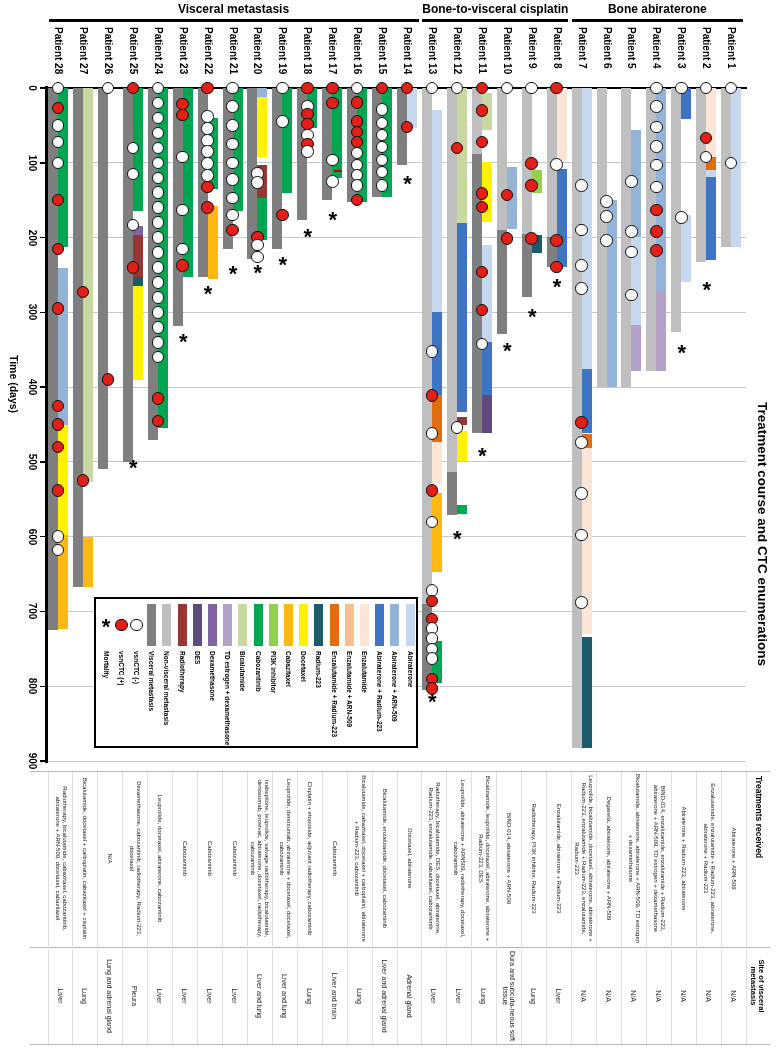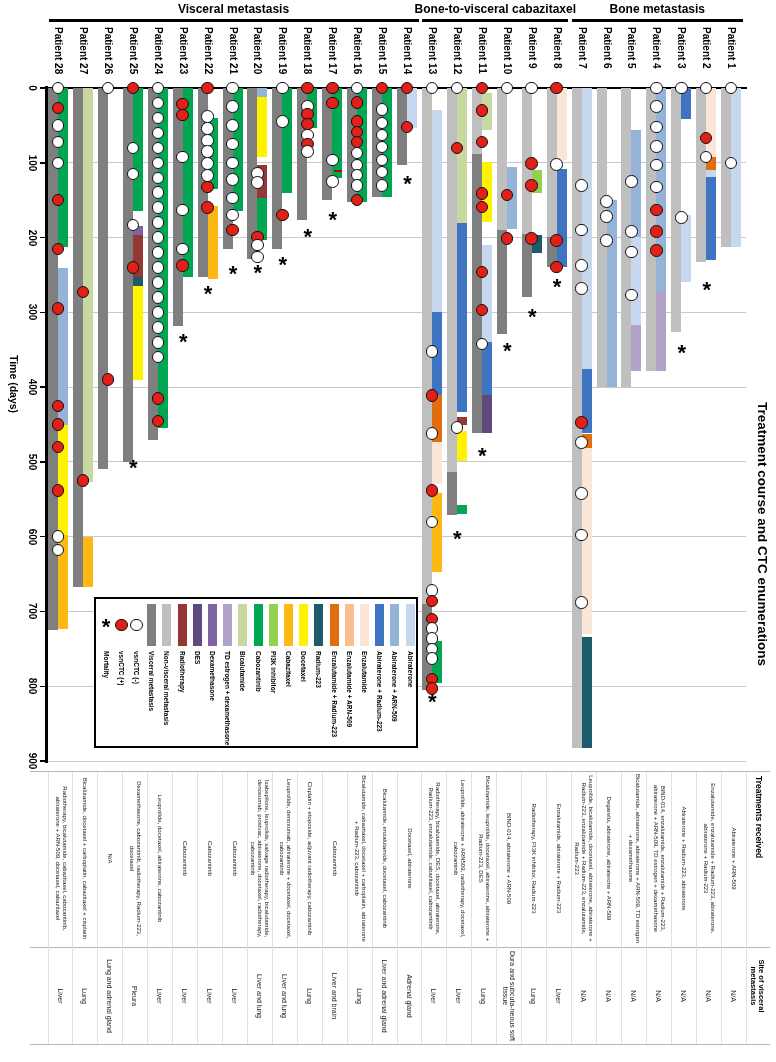--- a/index.html
+++ b/index.html
@@ -73,23 +73,23 @@
       <div class="rc" style="left: 37.5px; top: 536.7px; font-size: 10px; font-weight: 700; line-height: 11px;">600</div>
       <div class="abs" style="left: 40px; top: 610.7px; width: 5px; height: 1.5px; background: rgb(0, 0, 0);"></div>
       <div class="rc" style="left: 37.5px; top: 611.4px; font-size: 10px; font-weight: 700; line-height: 11px;">700</div>
       <div class="abs" style="left: 40px; top: 685.5px; width: 5px; height: 1.5px; background: rgb(0, 0, 0);"></div>
       <div class="rc" style="left: 37.5px; top: 686.2px; font-size: 10px; font-weight: 700; line-height: 11px;">800</div>
       <div class="abs" style="left: 40px; top: 760.3px; width: 5px; height: 1.5px; background: rgb(0, 0, 0);"></div>
       <div class="rc" style="left: 37.5px; top: 761px; font-size: 10px; font-weight: 700; line-height: 11px;">900</div>
       <div class="bracket" style="left: 48.5px; top: 19px; width: 370px;"></div>
       <div class="grouplabel" style="left: 233.5px; top: 2px;">Visceral metastasis</div>
       <div class="bracket" style="left: 422.4px; top: 19px; width: 145.7px;"></div>
-      <div class="grouplabel" style="left: 495.3px; top: 2px;">Bone-to-visceral cabazitaxel</div>
+      <div class="grouplabel" style="left: 495.3px; top: 2px;">Bone-to-visceral cisplatin</div>
       <div class="bracket" style="left: 572px; top: 19px; width: 170.6px;"></div>
-      <div class="grouplabel" style="left: 657.3px; top: 2px;">Bone metastasis</div>
+      <div class="grouplabel" style="left: 657.3px; top: 2px;">Bone abiraterone</div>
       <div class="r" style="left: 737.1px; top: 27px; font-size: 10px; font-weight: 700; line-height: 11px;">Patient 1</div>
       <div class="seg" style="left: 721.1px; top: 88px; width: 10px; height: 159.3px; background: rgb(191, 191, 191);"></div>
       <div class="seg" style="left: 731.1px; top: 88px; width: 10px; height: 159.3px; background: rgb(199, 216, 238);"></div>
       <div class="ctc" style="left: 724.9px; top: 81.8px; width: 12.5px; height: 12.5px; background: rgb(255, 255, 255); z-index: 3;"></div>
       <div class="ctc" style="left: 724.9px; top: 156.5px; width: 12.5px; height: 12.5px; background: rgb(255, 255, 255); z-index: 3;"></div>
       <div class="r" style="left: 712.2px; top: 27px; font-size: 10px; font-weight: 700; line-height: 11px;">Patient 2</div>
       <div class="seg" style="left: 696.2px; top: 88px; width: 10px; height: 174.2px; background: rgb(191, 191, 191);"></div>
       <div class="seg" style="left: 706.2px; top: 88px; width: 10px; height: 68.8px; background: rgb(251, 229, 214);"></div>
       <div class="seg" style="left: 706.2px; top: 156.8px; width: 10px; height: 13.5px; background: rgb(224, 109, 16);"></div>
       <div class="seg" style="left: 706.2px; top: 170.3px; width: 10px; height: 6.7px; background: rgb(199, 216, 238);"></div>

